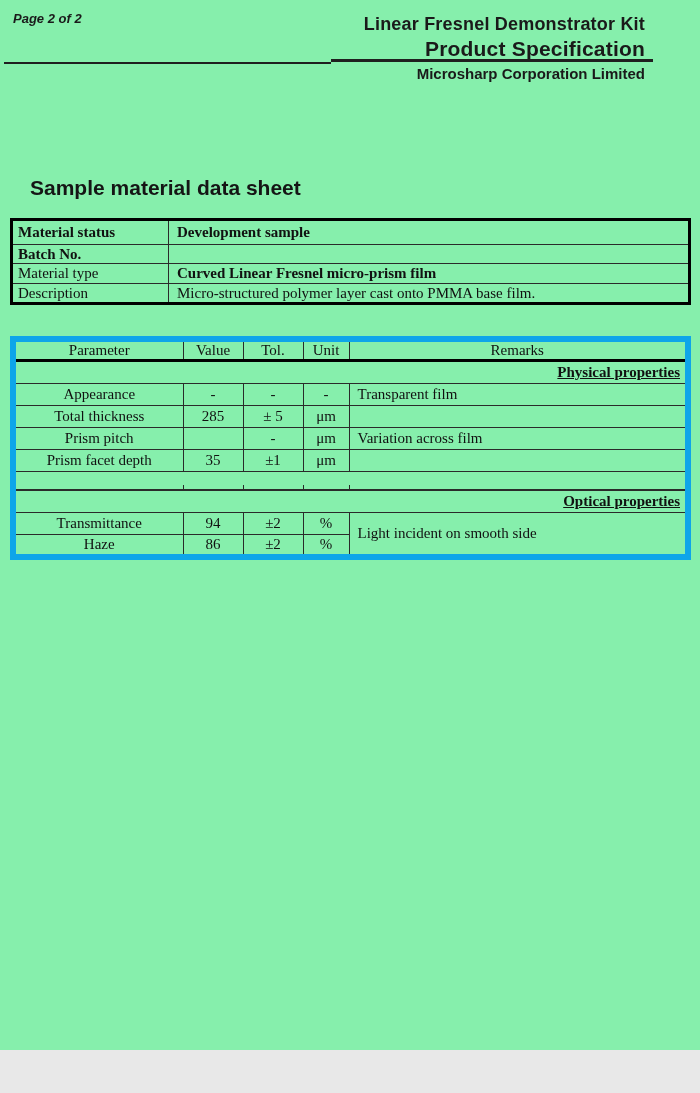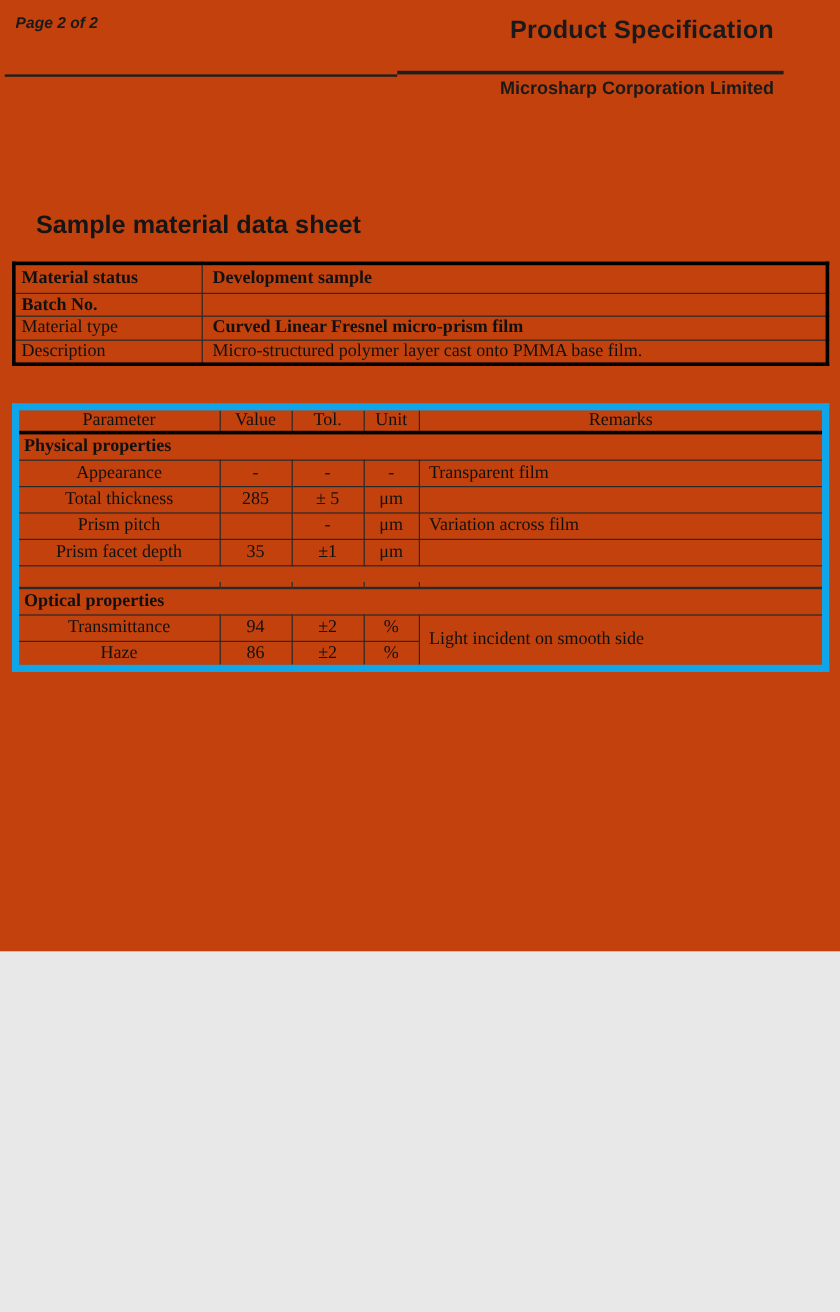--- a/index.html
+++ b/index.html
@@ -1,21 +1,21 @@
 <!DOCTYPE html>
 <html><head>
 <meta charset="utf-8">
 <style>
   html, body { margin: 0; padding: 0; background: #e8e8e8; }
   .page {
     position: relative;
     width: 700px;
-    height: 793px;
+    height: 1050px;
     margin: 0 auto;
-    background: #c2410c;
+    background: #86efac;
     color: #000;
     font-family: "Liberation Sans", sans-serif;
     overflow: hidden;
   }
 
   
   .page-label {
     position: absolute;
     left: 13px; top: 11px;
     font-size: 13px;
@@ -82,21 +82,21 @@
     left: 10px; top: 336px;
     width: 681px;
     border: 6px solid #0ea5e9;
   }
   .t2 td { border: 1.5px solid #2a2a2a; }
   .t2 .c { text-align: center; }
   .t2 .l { text-align: left; padding-left: 8px; }
   .t2 tr.hdr { height: 20px; }
   .t2 tr.hdr td { border-bottom: 3px solid #000; }
   .t2 tr.sec { height: 23px; }
-  .t2 tr.sec td { font-weight: bold; text-align: left; padding-left: 4px; }
+  .t2 tr.sec td { font-weight: bold; text-align: right; padding-left: 4px; text-decoration: underline; }
   .t2 tr.data { height: 22px; }
   .t2 tr.spacer { height: 13px; }
   .t2 tr.spacer td { border-bottom: none; }
   .t2 tr.sliver { height: 5px; }
   .t2 tr.sliver td { border-top: none; border-bottom: 2px solid #2a2a2a; padding: 0; }
 
   
   .footer {
     position: absolute;
     left: 0; right: 0; top: 1027px;
@@ -108,20 +108,21 @@
   }
 </style>
 </head>
 <body>
 
 <div class="page">
 
   <div class="page-label">Page 2 of 2</div>
 
   <div class="header-right">
+    <div class="doc-title1">Linear Fresnel Demonstrator Kit</div>
     <div class="doc-title2">Product Specification</div>
   </div>
 
   <div class="rule rule-left"></div>
   <div class="rule rule-right"></div>
 
   <div class="company">Microsharp Corporation Limited</div>
 
   <h1 class="section-title">Sample material data sheet</h1>
 

